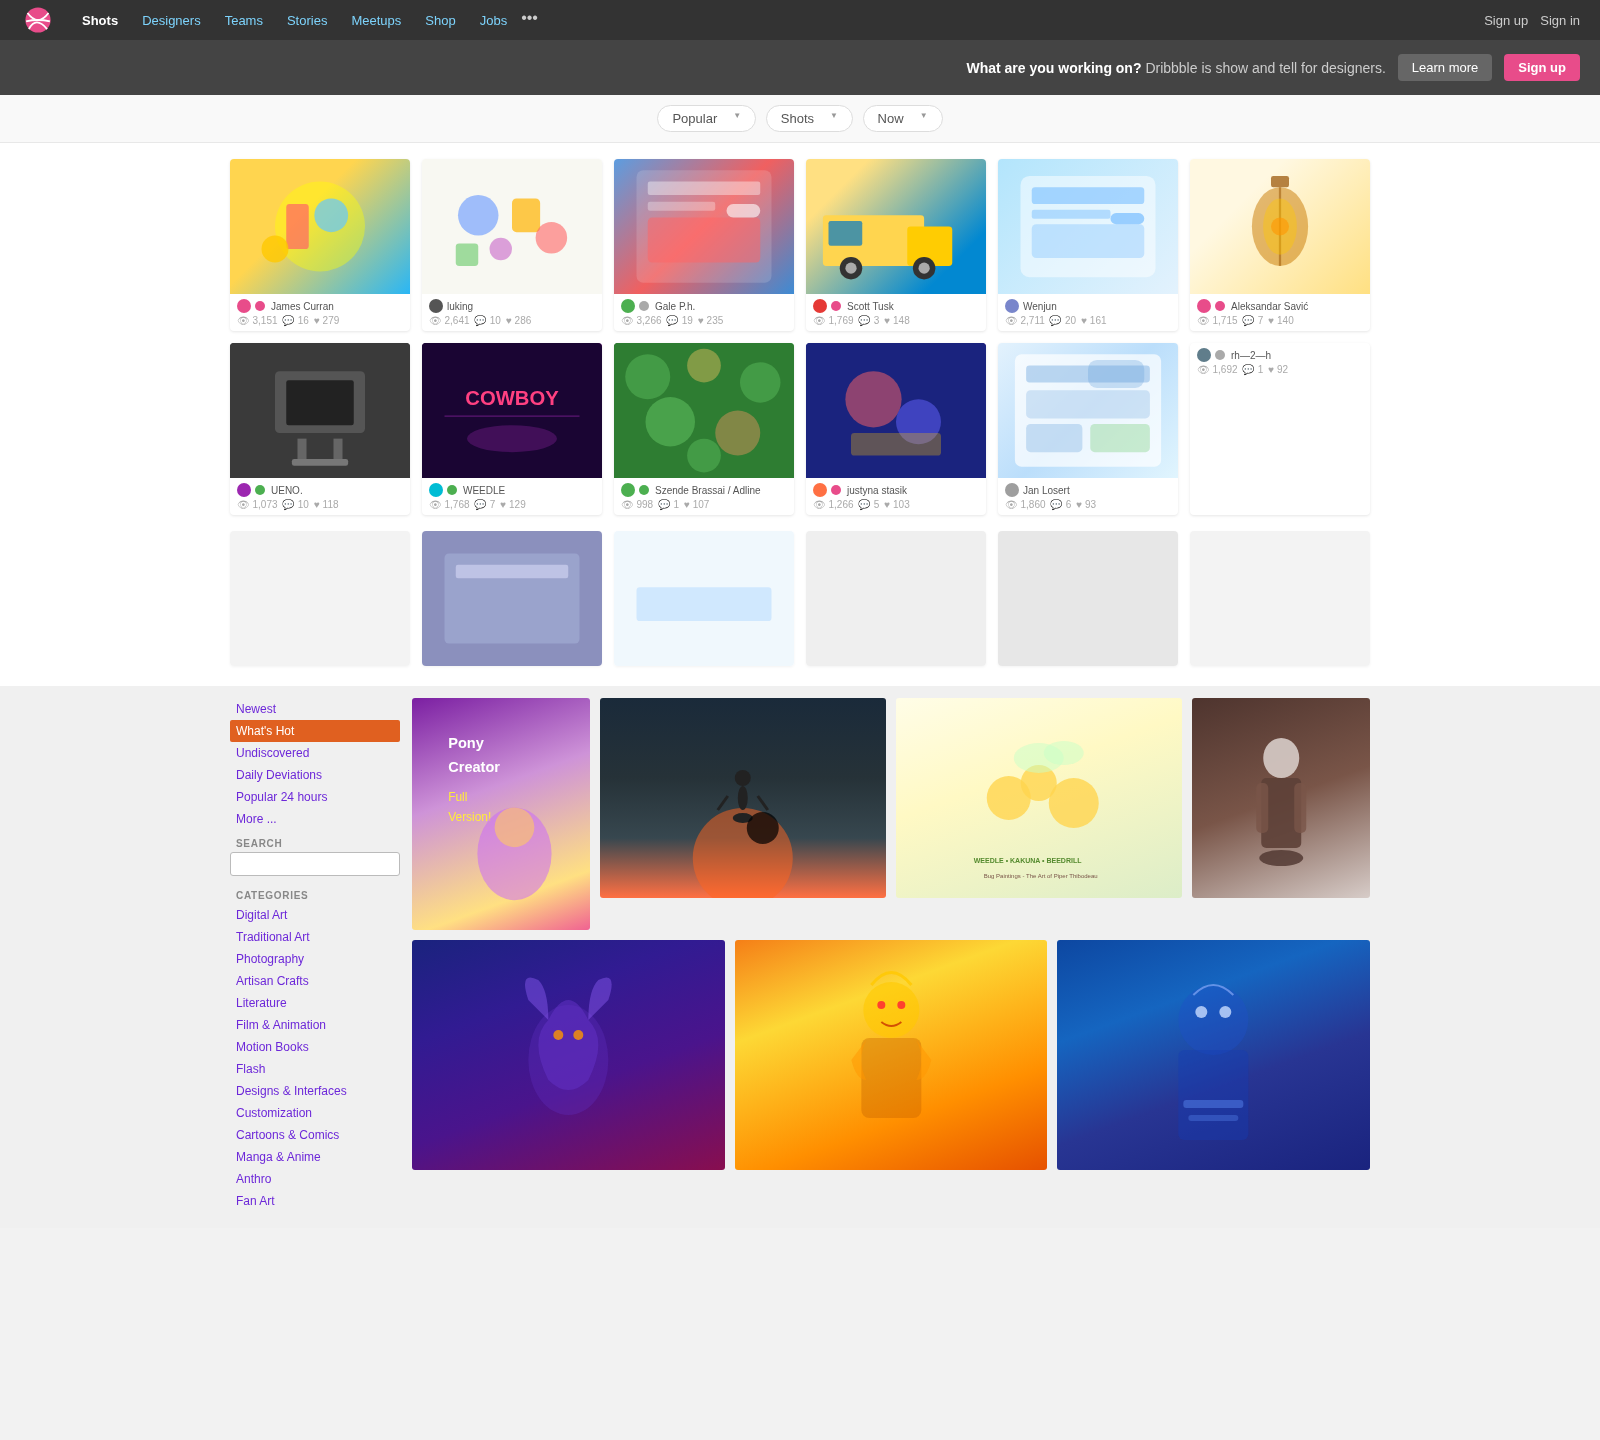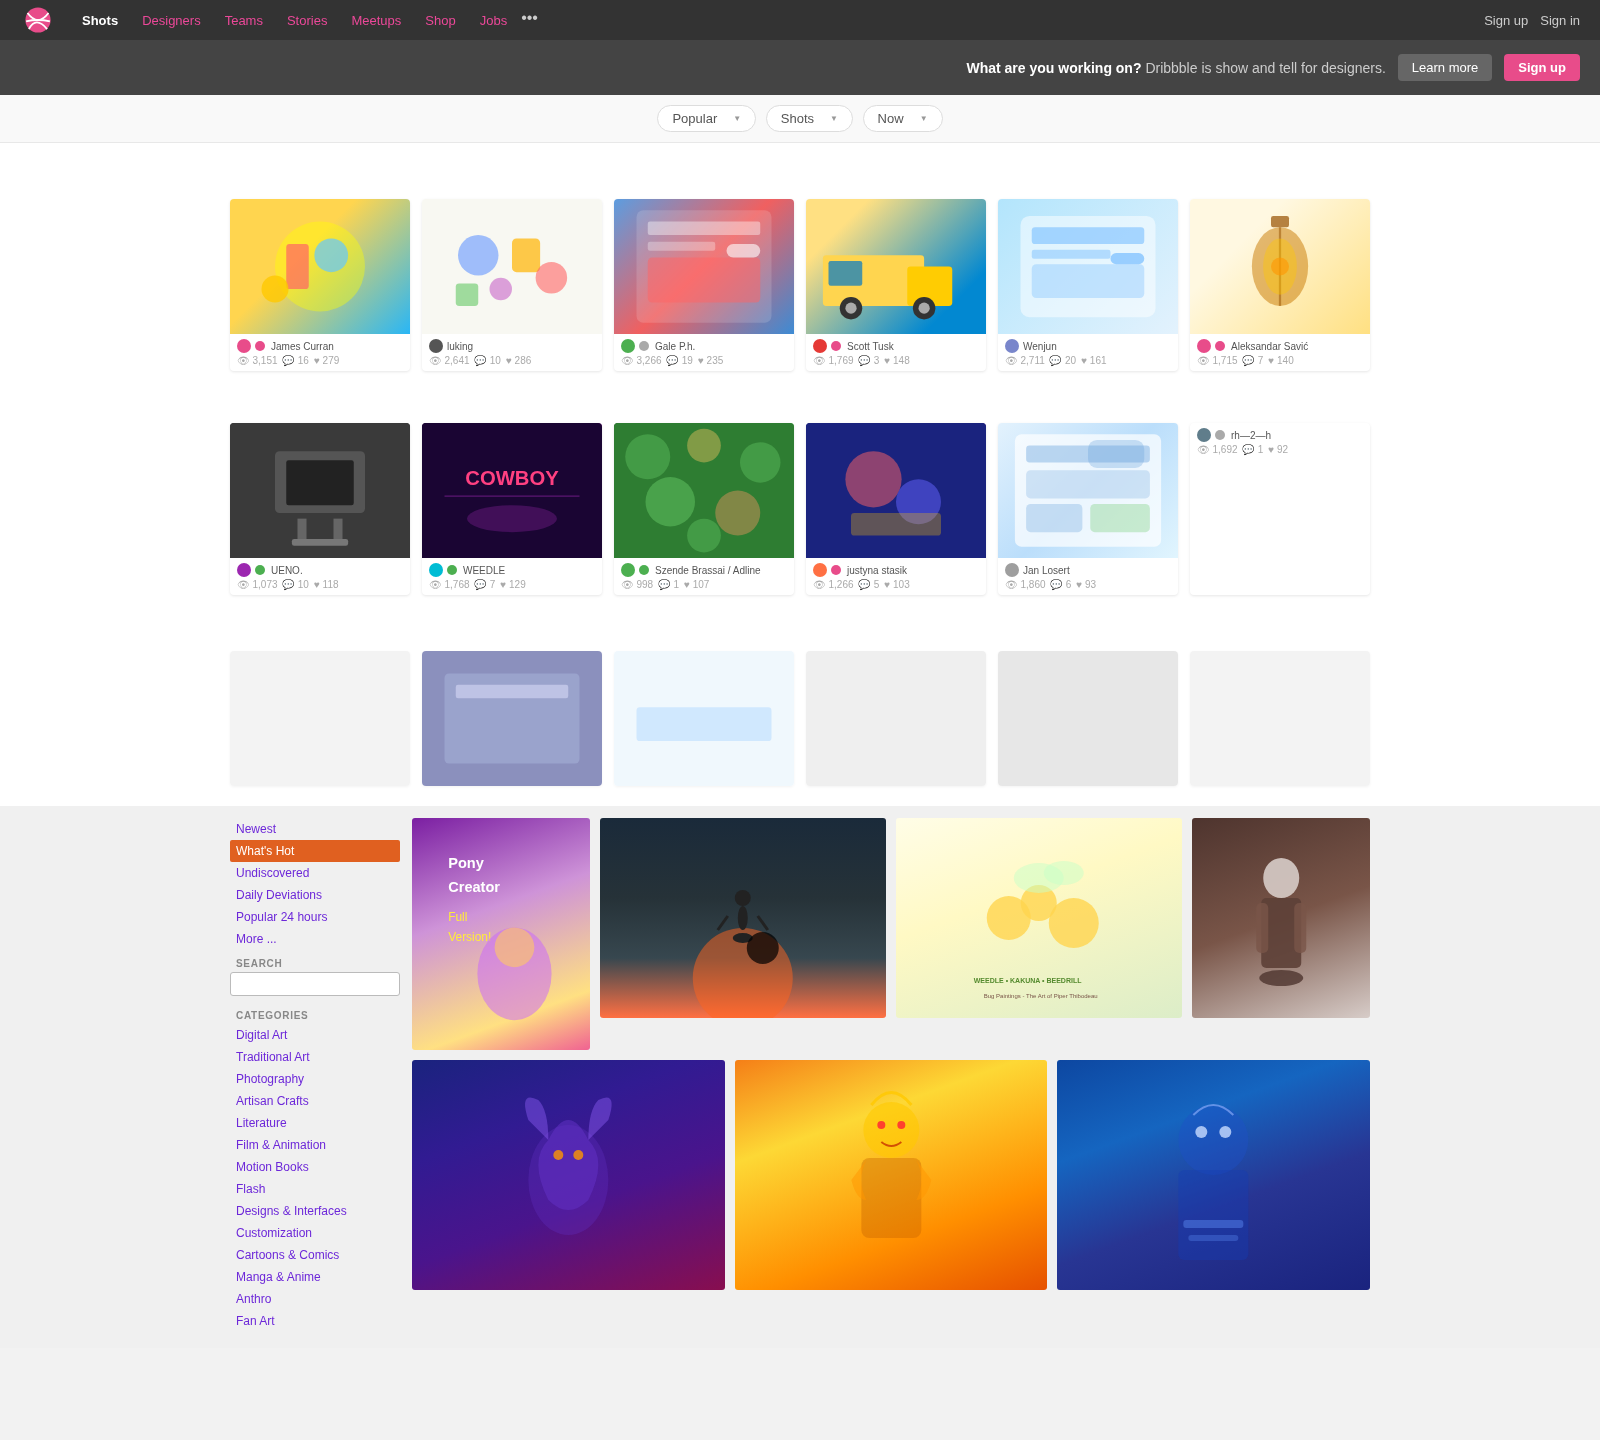--- a/index.html
+++ b/index.html
@@ -20,21 +20,21 @@
       margin-right: 16px;
       flex-shrink: 0;
     }
     #navbar .logo svg { width: 100%; height: 100%; }
     #navbar .nav-links {
       display: flex;
       gap: 4px;
       flex: 1;
     }
     #navbar .nav-links a {
-      color: #ec4899;
+      color: #7dd3fc;
       text-decoration: none;
       padding: 4px 10px;
       font-size: 13px;
       border-radius: 3px;
     }
     #navbar .nav-links a.active { color: #fff; font-weight: 600; }
     #navbar .nav-right {
       display: flex;
       gap: 12px;
       align-items: center;
@@ -87,21 +87,20 @@
       max-width: 1160px;
       margin: 16px auto;
       padding: 0 10px;
     }
     .tg-card {
       background: #fff;
       border-radius: 4px;
       overflow: hidden;
       box-shadow: 0 1px 3px rgba(0,0,0,0.1);
       cursor: pointer;
-      margin-top: 40px;
     }
     .tg-thumb {
       aspect-ratio: 4/3;
       display: flex; align-items: center; justify-content: flex-start;
       overflow: hidden;
     }
     .tg-meta {
       padding: 5px 7px;
     }
     .tg-author {
@@ -139,21 +138,20 @@
 
     
     .nav-filter-row {
       background: #f9f9f9;
       border-bottom: 1px solid #e8e8e8;
       padding: 10px 0;
       text-align: center;
     }
     .nf-btn {
       display: inline-flex;
-      align-items: center;
       gap: 16px;
       padding: 5px 14px;
       border: 1px solid #ddd;
       border-radius: 16px;
       background: #fff;
       font-size: 13px;
       color: #555;
       cursor: pointer;
       margin: 0 3px;
     }

